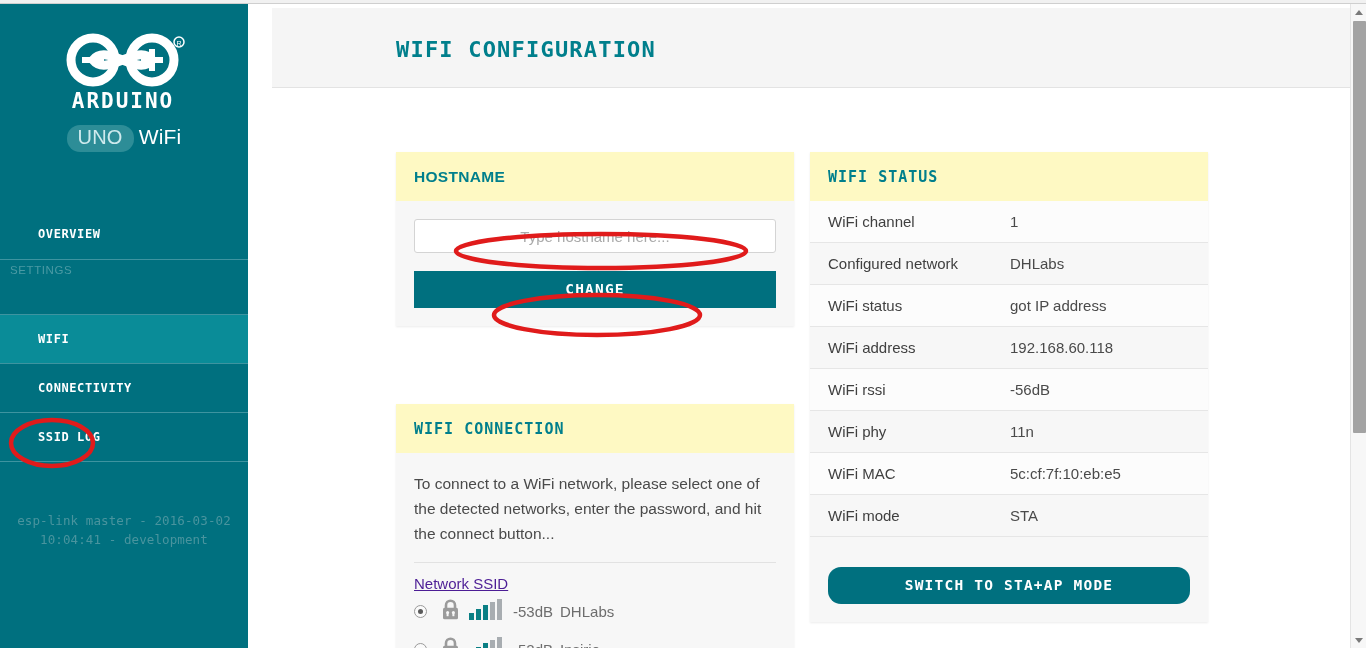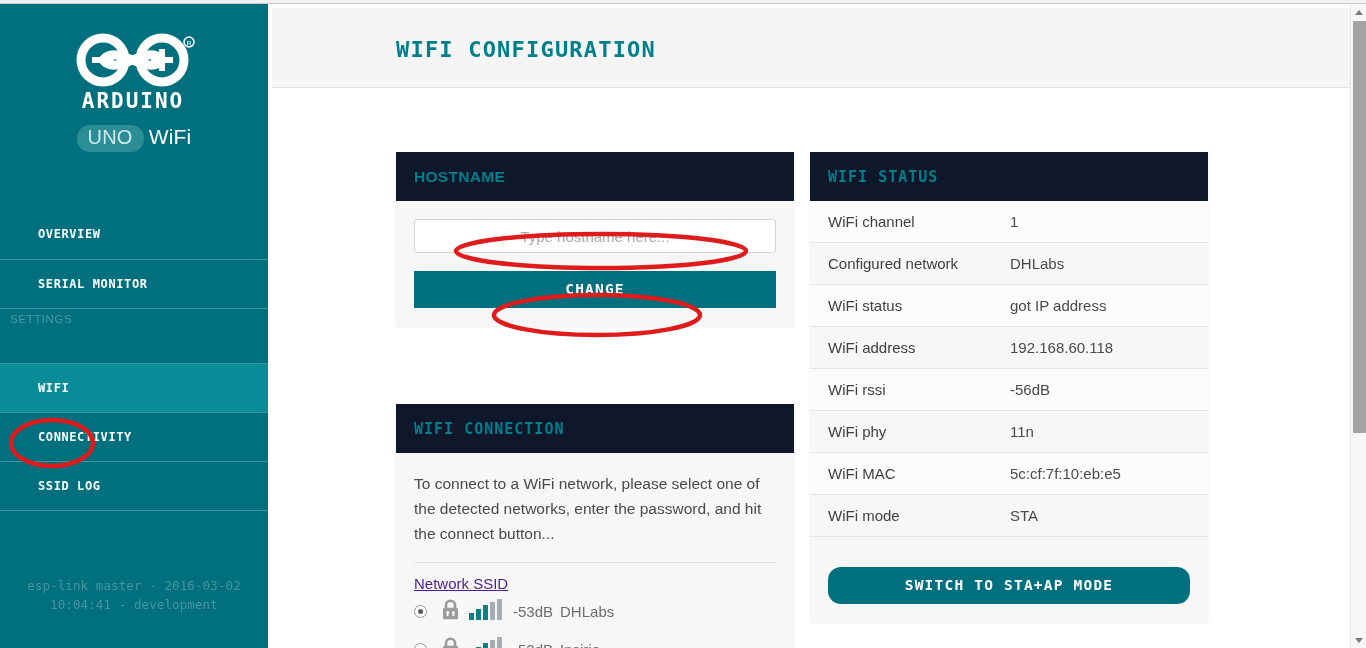--- a/index.html
+++ b/index.html
@@ -12,21 +12,21 @@
   #app { position: relative; width: 1366px; height: 648px; overflow: hidden; }
 
   
   .top-edge {
     position: absolute; top: 0; left: 0; width: 1366px; height: 4px;
     background: #f1f1f1; border-bottom: 1px solid #cfcfcf;
   }
 
   
   .sidebar {
-    position: absolute; left: 0; top: 4px; width: 268px; height: 644px;
+    position: absolute; left: 0; top: 4px; width: 248px; height: 644px;
     background: #00707f; overflow: hidden;
   }
   .logo-wrap { padding-top: 28px; text-align: center; }
   .logo-svg { display: block; margin: 0 auto; }
   .uno-line {
     margin-top: 13px; text-align: center;
     font-size: 21px; color: #ffffff; font-weight: 400;
     letter-spacing: .2px;
   }
   .uno-pill {
@@ -57,21 +57,21 @@
     padding-left: 10px;
     padding-top: 4px;
     color: #4a9aa4;
     font-family: Liberation Sans, sans-serif;
     font-size: 11.5px;
     letter-spacing: 0.6px;
     border-top: 1px solid #3e94a0;
   }
   .nav-after { border-top: 1px solid #3e94a0; height: 44px; }
   .version {
-    margin-top: 22px;
+    margin-top: 6px;
     text-align: center;
     color: #49949e;
     font-family: "DejaVu Sans Mono", monospace;
     font-size: 12.5px;
     line-height: 19px;
     letter-spacing: 0.1px;
   }
 
   
   .content { position: absolute; left: 272px; top: 8px; width: 1078px; height: 644px; background: #ffffff; }
@@ -84,21 +84,21 @@
     position: absolute; left: 124px; top: 29px;
     color: #007f8c;
     font-family: "DejaVu Sans Mono", monospace;
     font-size: 22px; font-weight: bold;
     letter-spacing: 1.2px;
   }
 
   
   .panel { position: absolute; background: #f7f7f7; box-shadow: 0 1px 2px rgba(0,0,0,.08); }
   .panel-head {
-    background: #0f172a;
+    background: #fef9c3;
     padding: 16px 5px 15px 18px;
   }
   .panel-head .t {
     color: #007f8c;
     font-family: "DejaVu Sans Mono", monospace;
     font-size: 15px; font-weight: bold; letter-spacing: 1px;
   }
   .panel-head.sans .t { font-family: "Liberation Sans", sans-serif; letter-spacing: .3px; font-size: 15.5px; }
   .panel-body { padding: 18px; }
 
@@ -208,23 +208,20 @@
       </svg>
     </div>
 
     <div class="uno-line">
       <span class="uno-pill">UNO</span><span>WiFi</span>
     </div>
 
     <div class="nav">
       <div class="nav-item first">
         <span>OVERVIEW</span>
-      </div>
-      <div class="nav-item">
-        <span>SERIAL MONITOR</span>
       </div>
 
       <div class="nav-section">
         <span>SETTINGS</span>
       </div>
 
       <div class="nav-item active">
         <span>WIFI</span>
       </div>
       <div class="nav-item">

